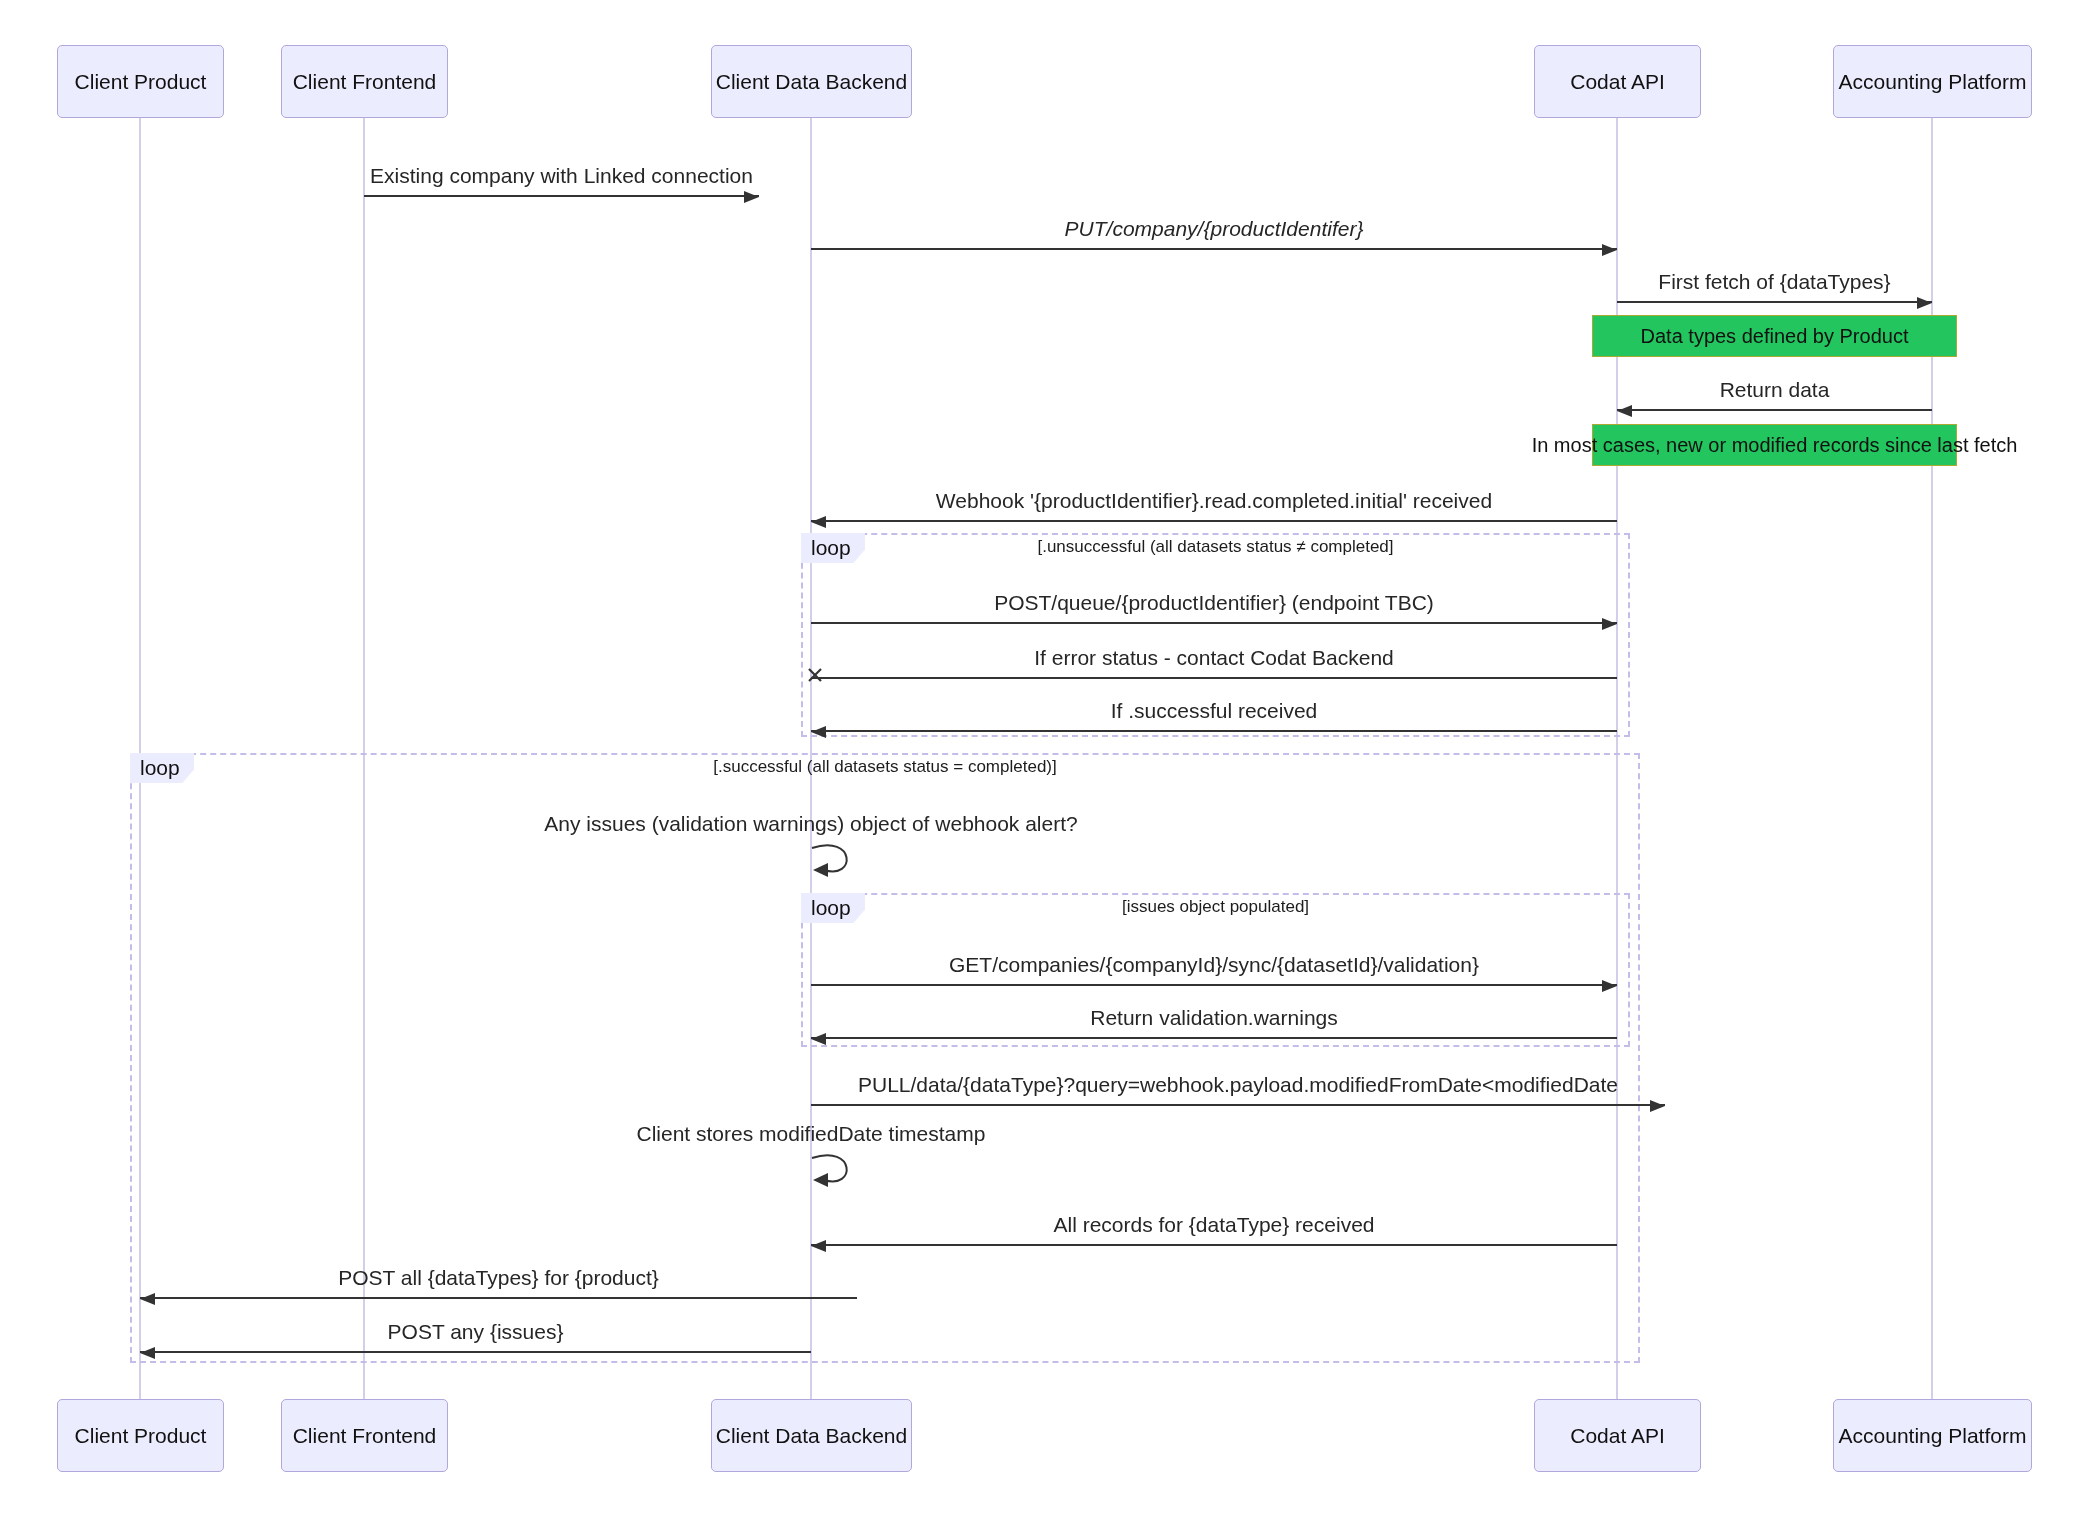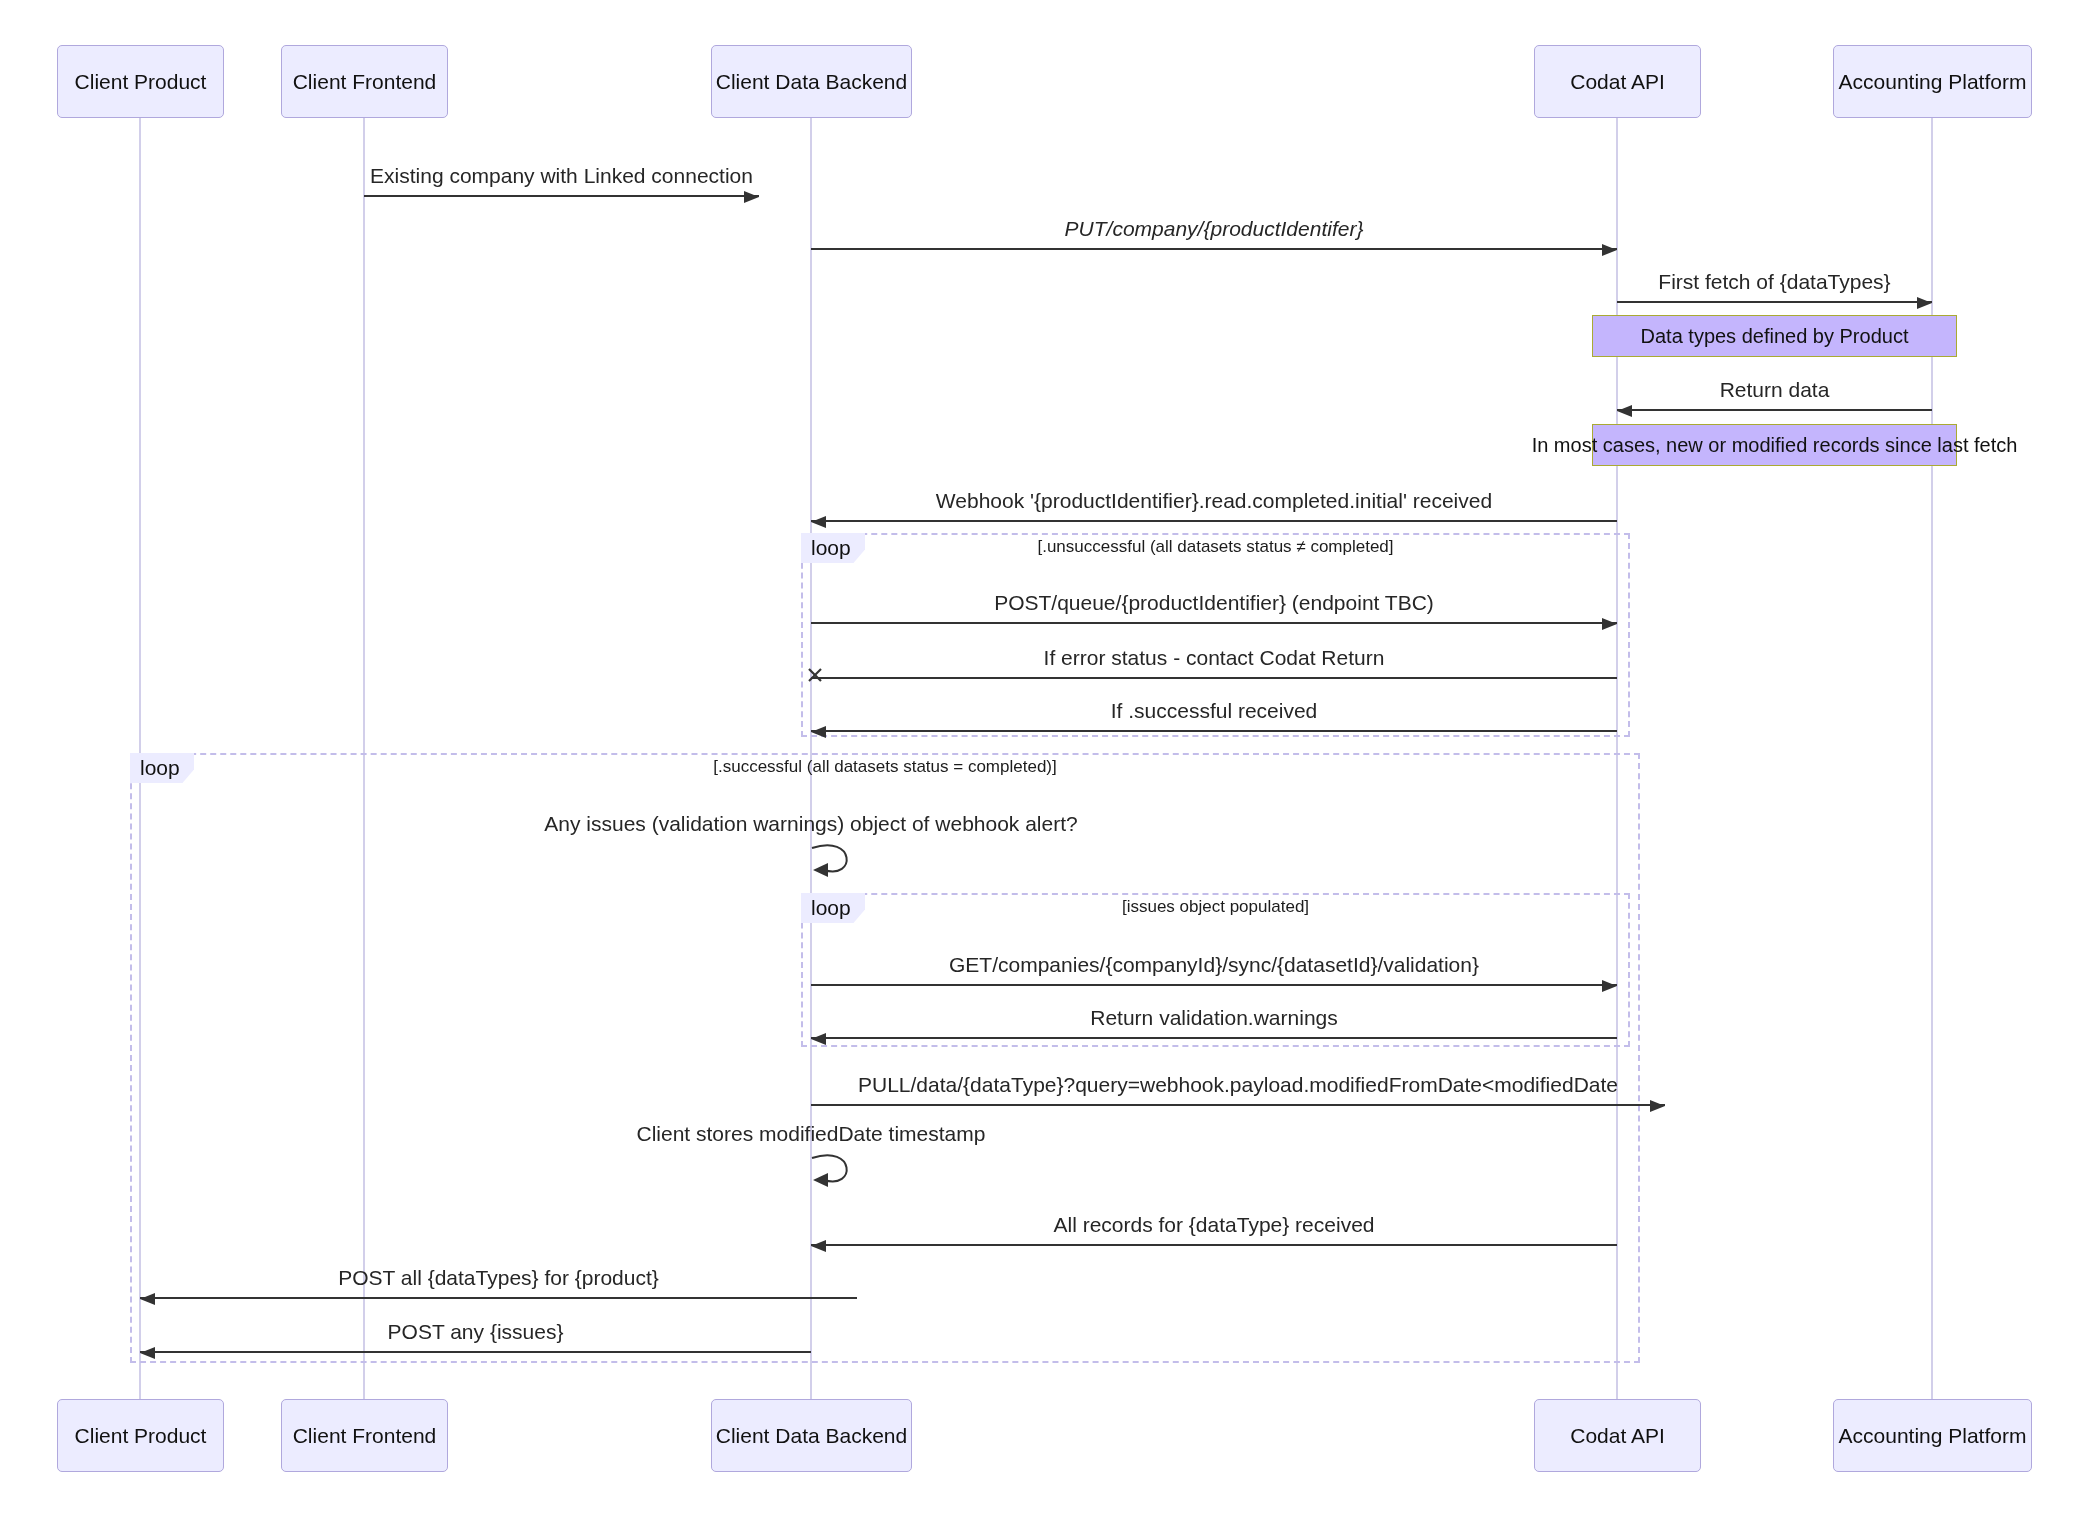--- a/index.html
+++ b/index.html
@@ -29,21 +29,21 @@
     position:absolute;left:-2px;top:-2px;width:64px;height:30px;background:#ECECFF;
     clip-path:polygon(0 0,100% 0,100% 55%,82% 100%,0 100%);
     display:flex;align-items:center;padding-left:10px;box-sizing:border-box;
     font-size:21px;color:#111;
   }
   .loopcond{
     position:absolute;left:0;right:0;top:2px;text-align:center;
     font-size:17px;font-weight:500;color:#1c1c1c;white-space:nowrap;
   }
   .note{
-    position:absolute;background:#c4b5fd;border:1px solid #AAAA33;height:42px;
+    position:absolute;background:#22c55e;border:1px solid #AAAA33;height:42px;
     display:flex;align-items:center;justify-content:center;
     font-size:20px;color:#111;white-space:nowrap;box-sizing:border-box;
   }
   .selftext{position:absolute;text-align:center;font-size:21px;white-space:nowrap;color:#262626;}
   .selfarc{position:absolute;}
 </style>
 </head>
 <body>
 
 <div id="canvas">
@@ -101,21 +101,21 @@
     <div class="arr-l"></div>
   </div>
 
   <div class="msg" style="left:811px;top:580px;width:806px;">
     <div class="msg-label">POST/queue/{productIdentifier} (endpoint TBC)</div>
     <div class="msg-line"></div>
     <div class="arr-r"></div>
   </div>
 
   <div class="msg" style="left:811px;top:635px;width:806px;">
-    <div class="msg-label">If error status - contact Codat Return</div>
+    <div class="msg-label">If error status - contact Codat Backend</div>
     <div class="msg-line"></div>
     <span class="cross">
       <svg width="18" height="18" viewBox="0 0 18 18">
           <line x1="3" y1="3" x2="15" y2="15" stroke="#333" stroke-width="2.2"></line>
           <line x1="15" y1="3" x2="3" y2="15" stroke="#333" stroke-width="2.2"></line>
         </svg>
     </span>
   </div>
 
   <div class="msg" style="left:811px;top:688px;width:806px;">

